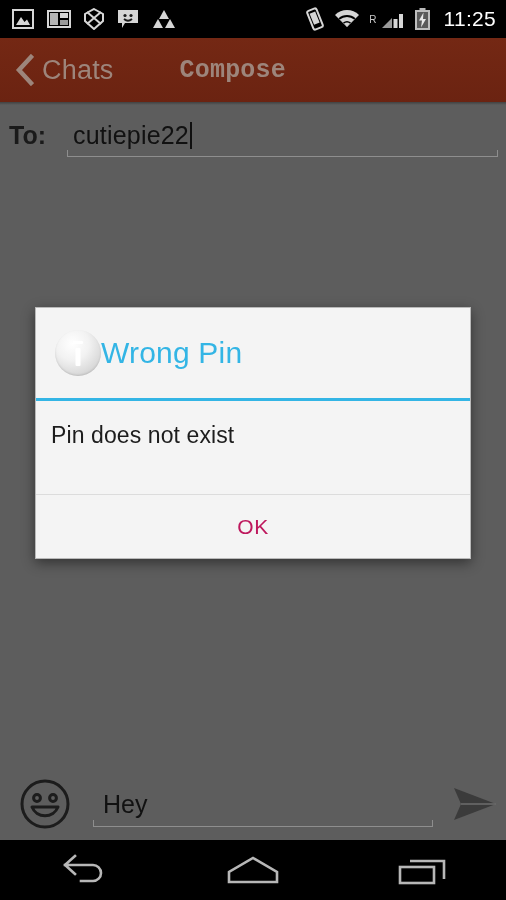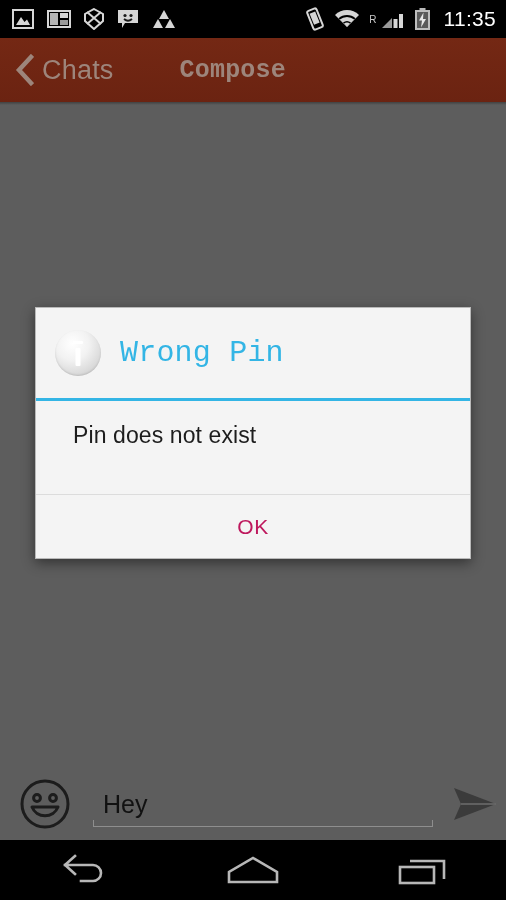--- a/index.html
+++ b/index.html
@@ -201,31 +201,29 @@
     position: absolute;
     left: 50%; top: 18px;
     transform: translateX(-50%);
     width: 5px; height: 18px;
     background: #ffffff;
     border-radius: 1px;
   }
   .dlg-title {
     color: #33b5e5;
     font-size: 30px;
-    margin-left: 19px;
     letter-spacing: 0.2px;
-    font-family: Liberation Mono, monospace;
   }
   .dlg-rule {
     height: 3px;
     background: #33b5e5;
   }
   .dlg-body {
     min-height: 93px;
-    padding: 21px 0 0 37px;
+    padding: 21px 0 0 15px;
     box-sizing: border-box;
   }
   .dlg-msg {
     color: #1d1d1d;
     font-size: 23px;
     letter-spacing: 0.1px;
   }
   .dlg-btn-sep {
     height: 1px;
     background: #dcdcdc;
@@ -366,35 +364,43 @@
         <rect x="18" y="6" width="4" height="14" fill="#d6d6d6"></rect>
       </svg>
 
       <svg class="sicon" width="17" height="23" viewBox="0 0 17 23">
         <rect x="5.5" y="0" width="6" height="2.5" fill="#b9b9b9"></rect>
         <rect x="1" y="2" width="15" height="20" fill="#bdbdbd"></rect>
         <rect x="3" y="4" width="11" height="16" fill="#5a5a5a"></rect>
         <path d="M9.5 4.5 L5 12.5 H8 L7 19.5 L12 11 H9 Z" fill="#e8e8e8"></path>
       </svg>
 
-      <span class="clock">11:35</span>
+      <span class="clock">11:25</span>
     </div>
   </div>
 
   <div class="actionbar">
     <div class="back-wrap">
       <svg class="chev" viewBox="0 0 20 32">
         <path d="M17 3 L5 16 L17 29" fill="none" stroke="#9d857b" stroke-width="4.5" stroke-linecap="square" stroke-linejoin="miter"></path>
       </svg>
       <span class="back-label">Chats</span>
     </div>
     <span class="ab-title">Compose</span>
   </div>
   <div class="ab-shadow"></div>
 
+  <div class="to-row">
+    <span class="to-label">To:</span>
+    <div class="to-field">
+      <span class="to-text">cutiepie22</span>
+        <span class="caret"></span>
+      <div class="underline"></div>
+    </div>
+  </div>
 
   <div class="dialog">
     <div class="dlg-header">
       <div class="info-icon"></div>
       <span class="dlg-title">Wrong Pin</span>
     </div>
     <div class="dlg-rule"></div>
     <div class="dlg-body">
       <span class="dlg-msg">Pin does not exist</span>
     </div>

